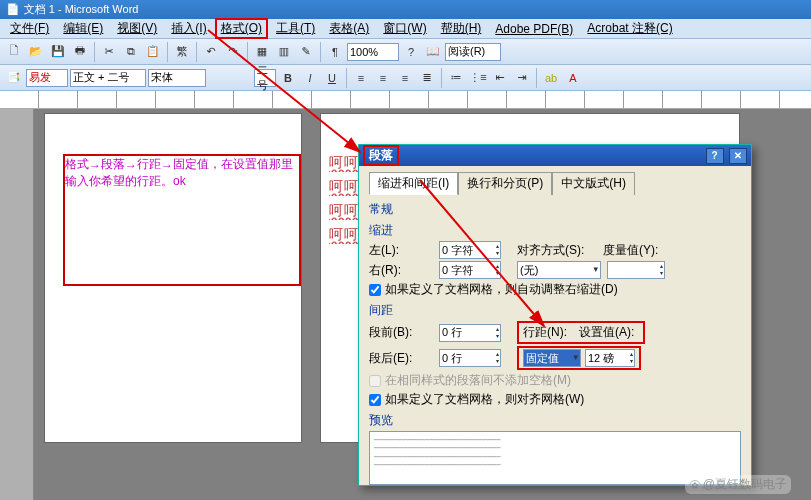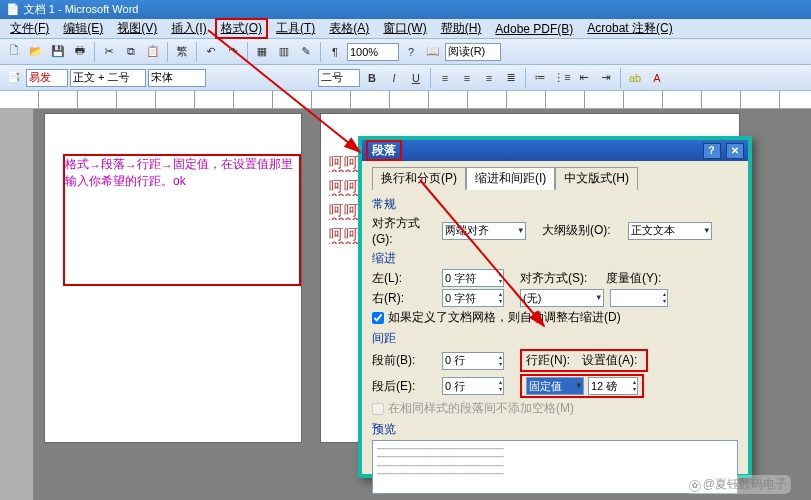--- a/index.html
+++ b/index.html
@@ -109,24 +109,24 @@
     letter-spacing:1px;
     margin-bottom:6px;
     white-space:nowrap;
     overflow:hidden;
     text-decoration: underline wavy #c44;
     text-underline-offset: 2px;
   }
   
   .dlg {
     position:absolute;
-    left:358px; top:136px;
+    left:358px; top:144px;
     width:394px; height:342px;
     background:#ece9d8;
-    border:4px solid #14b8a6;
+    border:1px solid #14b8a6;
     box-shadow:4px 4px 8px rgba(0,0,0,.4);
     display:flex; flex-direction:column;
     font-size:12px;
   }
   .dlg-title {
     height:22px;
     background:linear-gradient(#2a6cce,#1e4fa8);
     color:#fff;
     display:flex; align-items:center; justify-content:space-between;
     padding:0 4px;
@@ -230,21 +230,21 @@
   <span class="tb-btn">?</span>
   <span class="tb-btn">📖</span>
   <span class="tb-combo" style="width:56px">阅读(R)</span>
 </div>
 
 <div class="toolbar">
   <span class="tb-btn">📑</span>
   <span class="tb-combo" style="width:42px;color:#c00">易发</span>
   <span class="tb-combo" style="width:76px">正文 + 二号</span>
   <span class="tb-combo" style="width:58px">宋体</span>
-  <span class="tb-combo" style="width:42px;margin-left:110px">二号</span>
+  <span class="tb-combo" style="width:22px;margin-left:46px">二号</span>
   <span class="tb-btn" style="font-weight:bold">B</span>
   <span class="tb-btn" style="font-style:italic">I</span>
   <span class="tb-btn" style="text-decoration:underline">U</span>
   <span class="tb-sep"></span>
   <span class="tb-btn">≡</span>
   <span class="tb-btn">≡</span>
   <span class="tb-btn">≡</span>
   <span class="tb-btn">≣</span>
   <span class="tb-sep"></span>
   <span class="tb-btn">≔</span>
@@ -278,32 +278,26 @@
 <div class="dlg">
   <div class="dlg-title">
     <span class="dlg-title-text">段落</span>
     <span class="dlg-title-btns">
       <span>?</span>
       <span>✕</span>
     </span>
   </div>
   <div class="dlg-body">
     <div class="tab-row">
+      <div class="tab active">缩进和间距(I)</div>
       <div class="tab">换行和分页(P)</div>
-      <div class="tab active">缩进和间距(I)</div>
       <div class="tab">中文版式(H)</div>
     </div>
 
     <div class="group-label">常规</div>
-    <div class="row">
-      <span class="lbl">对齐方式(G):</span>
-      <span class="field drop">两端对齐</span>
-      <span class="lbl" style="width:80px;margin-left:10px">大纲级别(O):</span>
-      <span class="field drop">正文文本</span>
-    </div>
 
     <div class="group-label">缩进</div>
     <div class="row">
       <span class="lbl">左(L):</span>
       <span class="field spin">0 字符</span>
       <span class="lbl" style="width:80px;margin-left:10px">对齐方式(S):</span>
       <span class="lbl" style="width:60px">度量值(Y):</span>
     </div>
     <div class="row">
       <span class="lbl">右(R):</span>
@@ -329,20 +323,24 @@
       <span class="lbl">段后(E):</span>
       <span class="field spin">0 行</span>
       <span style="margin-left:10px" class="red-wrap">
         <span class="field drop" style="background:#316ac5;color:#fff;width:58px">固定值</span>
         <span class="field spin" style="width:50px">12 磅</span>
       </span>
     </div>
     <label class="chk" style="color:#999">
       <input type="checkbox" disabled="" style="">
       <span>在相同样式的段落间不添加空格(M)</span>
+    </label>
+    <label class="chk">
+      <input type="checkbox" checked="" style="">
+      <span>如果定义了文档网格，则对齐网格(W)</span>
     </label>
 
     <div class="group-label">预览</div>
     <div class="preview-box">
       ━━━━━━━━━━━━━━━━━━━━━━━━━━━━━━<br>━━━━━━━━━━━━━━━━━━━━━━━━━━━━━━<br>━━━━━━━━━━━━━━━━━━━━━━━━━━━━━━<br>━━━━━━━━━━━━━━━━━━━━━━━━━━━━━━
     </div>
   </div>
 
 </div>
 

